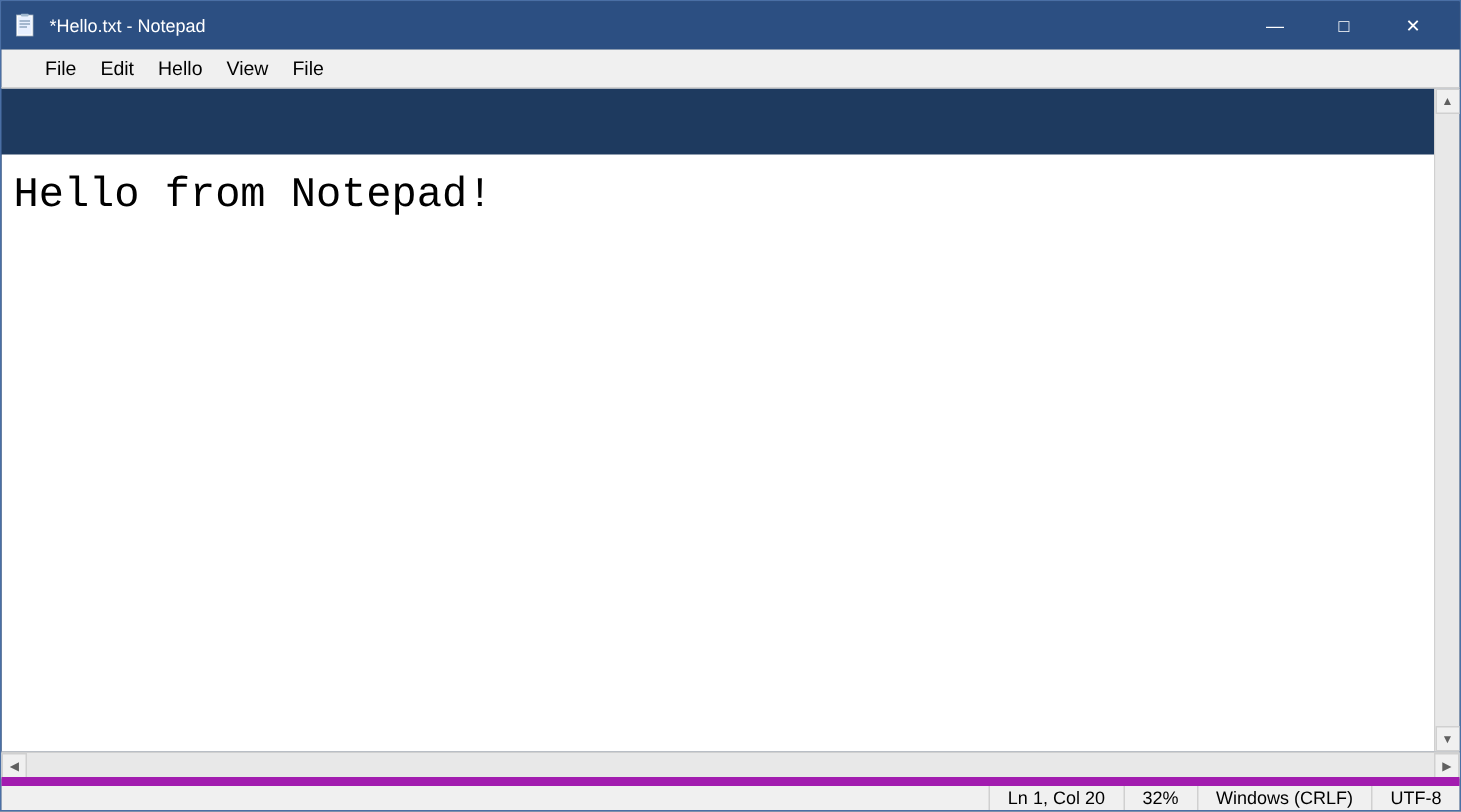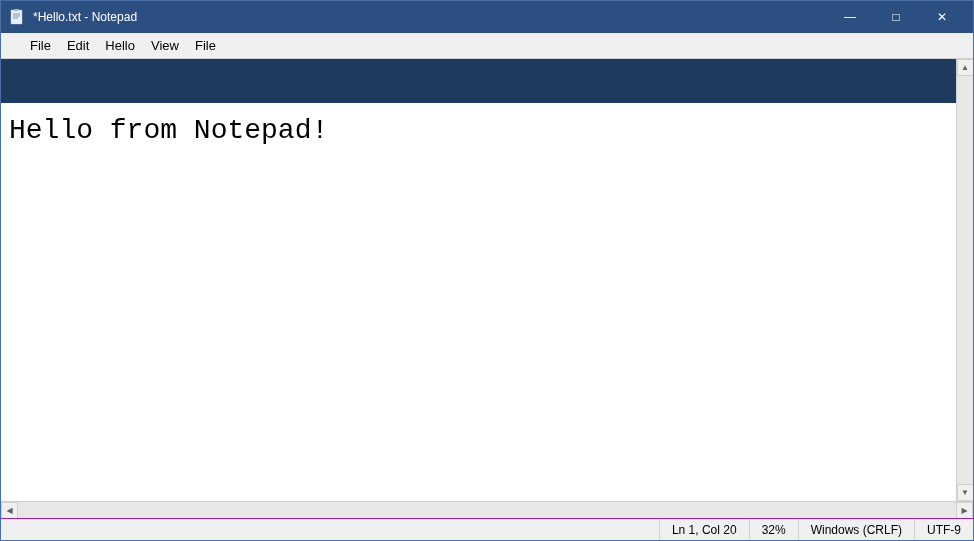--- a/index.html
+++ b/index.html
@@ -186,21 +186,21 @@
       background: #e8e8e8;
       height: 100%;
     }
 
     
     .status-bar {
       background: #f0f0f0;
       height: 22px;
       display: flex;
       align-items: center;
-      border-top: 1px solid #a21caf;
+      border-top: 6px solid #a21caf;
       flex-shrink: 0;
     }
 
     .status-spacer {
       flex: 1;
     }
 
     .status-item {
       height: 100%;
       display: flex;
@@ -272,17 +272,17 @@
       <div class="scrollbar-h-arrow">◀</div>
       <div class="scrollbar-h-track"></div>
       <div class="scrollbar-h-arrow">▶</div>
     </div>
 
     <div class="status-bar">
       <div class="status-spacer"></div>
       <div class="status-item">Ln 1, Col 20</div>
       <div class="status-item">32%</div>
       <div class="status-item">Windows (CRLF)</div>
-      <div class="status-item">UTF-9</div>
+      <div class="status-item">UTF-8</div>
     </div>
   </div>
 
 </div>
 
 </body></html>

